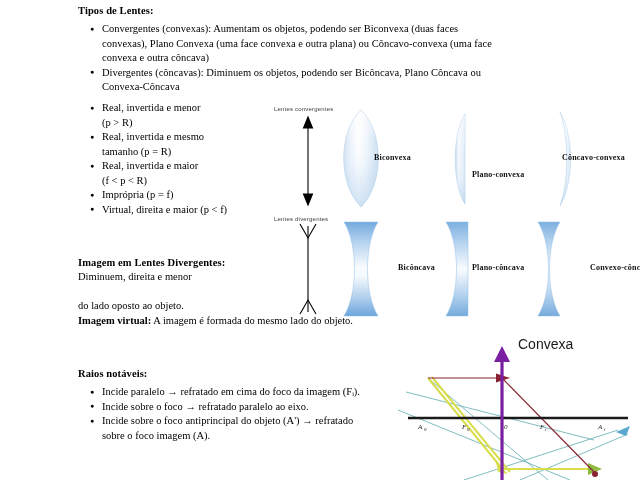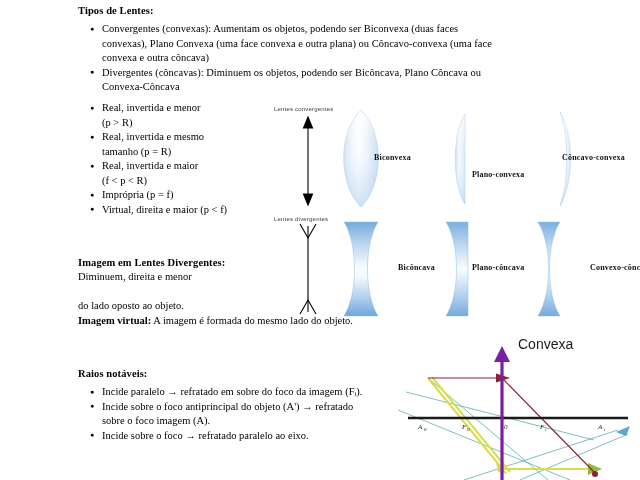--- a/index.html
+++ b/index.html
@@ -144,28 +144,28 @@
       <div class="bd">do lado oposto ao objeto.</div>
       <div class="bd">
         <span style="font-weight:bold;">Imagem virtual:</span><span> A imagem é formada do mesmo lado do objeto.</span>
       </div>
     </div>
 
     <div class="blk" style="left:78px; top:367px; width:340px;">
       <div class="hd">Raios notáveis:</div>
       <ul class="bl">
         <li>
-          <span class="ind">Incide paralelo → refratado em sobre do foco da imagem (Fᵢ).</span>
+          <span class="ind">Incide paralelo → refratado em cima do foco da imagem (Fᵢ).</span>
+        </li>
+        <li>
+          <span class="ind">Incide sobre o foco → refratado paralelo ao eixo.</span>
         </li>
         <li>
           <span class="ind">Incide sobre o foco antiprincipal do objeto (A') → refratado</span>
           <span class="ind">sobre o foco imagem (A).</span>
-        </li>
-        <li>
-          <span class="ind">Incide sobre o foco → refratado paralelo ao eixo.</span>
         </li>
       </ul>
     </div>
   </div>
 
   <div class="fig" style="left:272px; top:106px; width:366px; height:106px;">
 
     <div class="figlabel" style="left:2px; top:0px;">Lentes convergentes</div>
 
     <svg width="366" height="106" viewBox="0 0 366 106">

